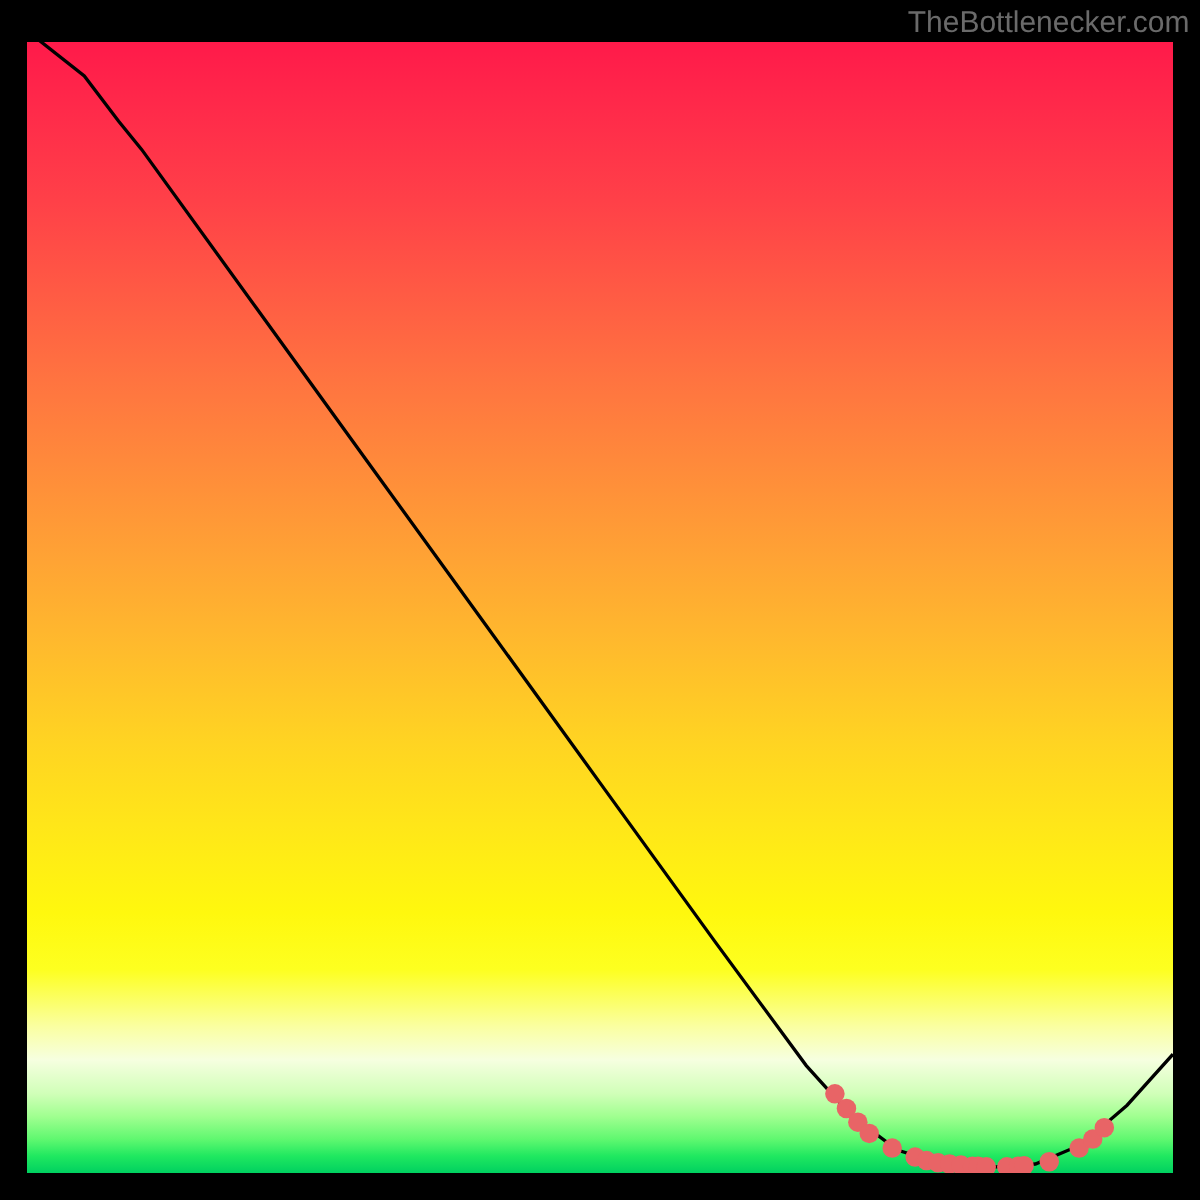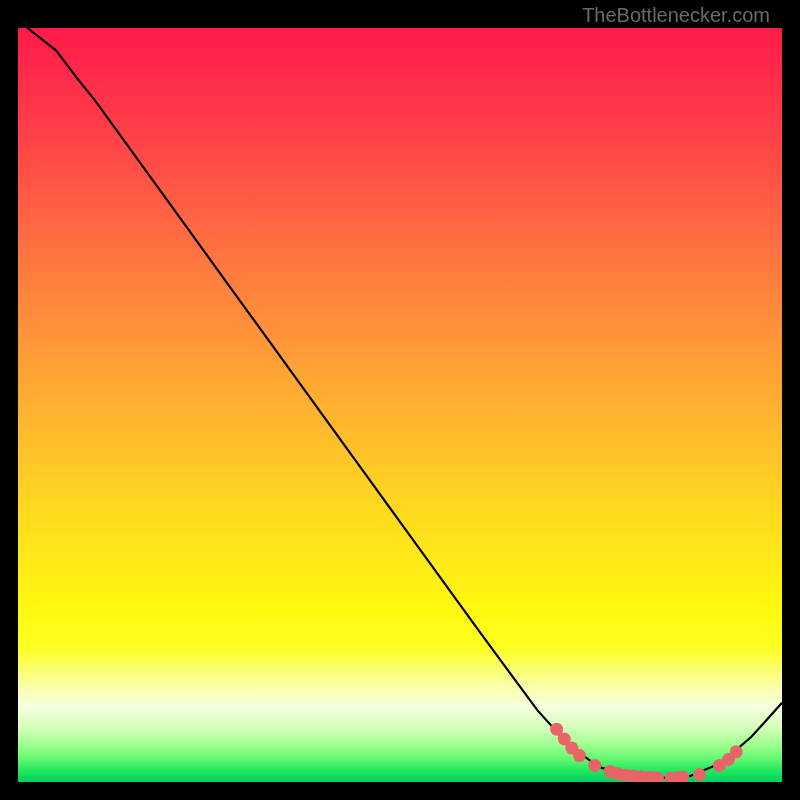--- a/index.html
+++ b/index.html
@@ -6,21 +6,21 @@
   body {
     width: 800px;
     height: 800px;
     background: #000;
     position: relative;
     font-family: Arial, sans-serif;
   }
   .attribution {
     position: absolute;
     top: 4px;
-    right: 30px;
+    right: 7px;
     color: #6a6a6a;
     font-size: 20px;
     font-weight: 500;
     z-index: 10;
     margin-left: 28px;
   }
   .plot-area {
     position: absolute;
     top: 28px;
     left: 18px;

